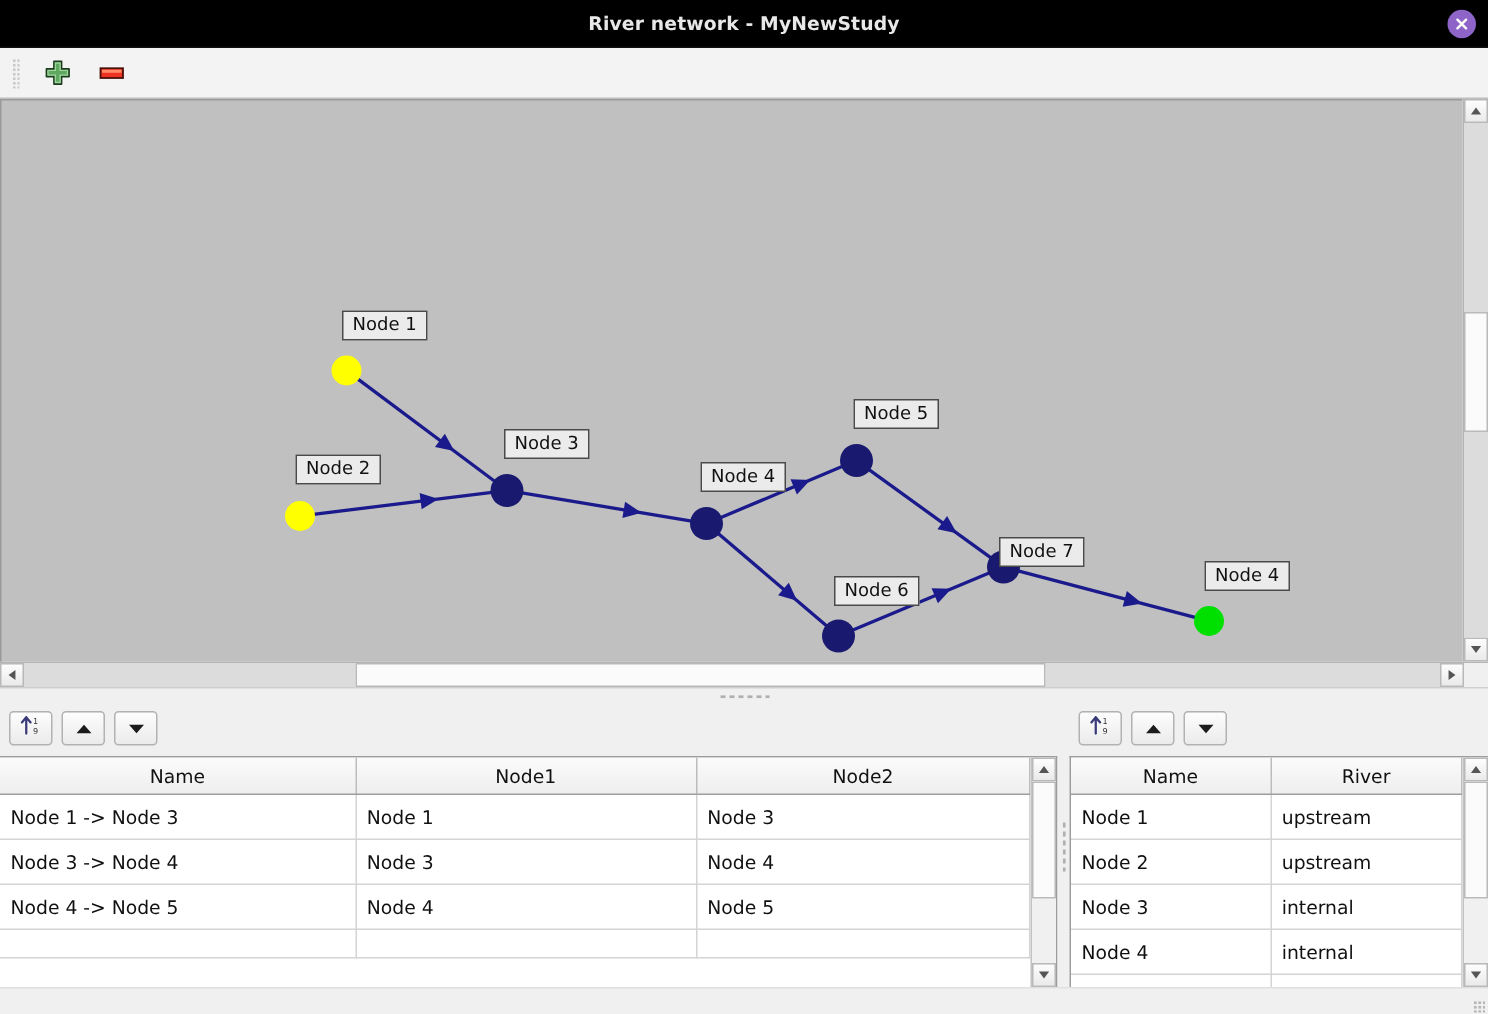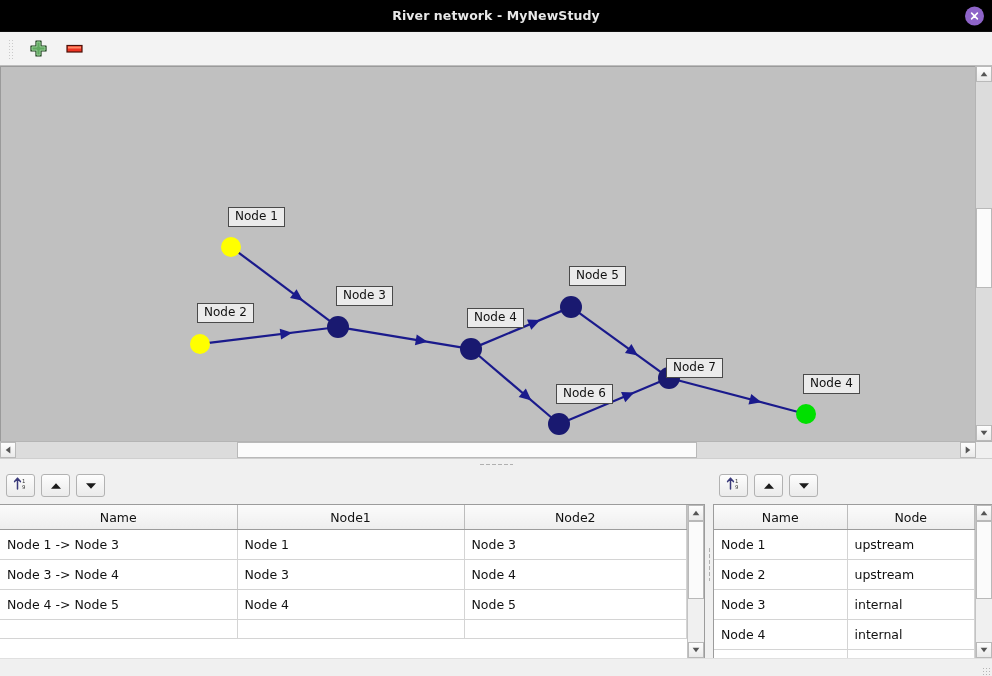--- a/index.html
+++ b/index.html
@@ -552,21 +552,21 @@
         <div class="tbl-scroll-wrap">
           <div class="tbl-inner">
             <table class="grid">
               <colgroup>
                   <col style="width:133px">
                   <col>
                 </colgroup>
               <thead>
                   <tr id="nodes-head">
                     <th>Name</th>
-                    <th>Node</th>
+                    <th>River</th>
                   </tr>
                 </thead>
               <tbody id="nodes-body">
                   <tr>
                     <td>Node 1</td>
                     <td>upstream</td>
                   </tr>
                   <tr>
                     <td>Node 2</td>
                     <td>upstream</td>

